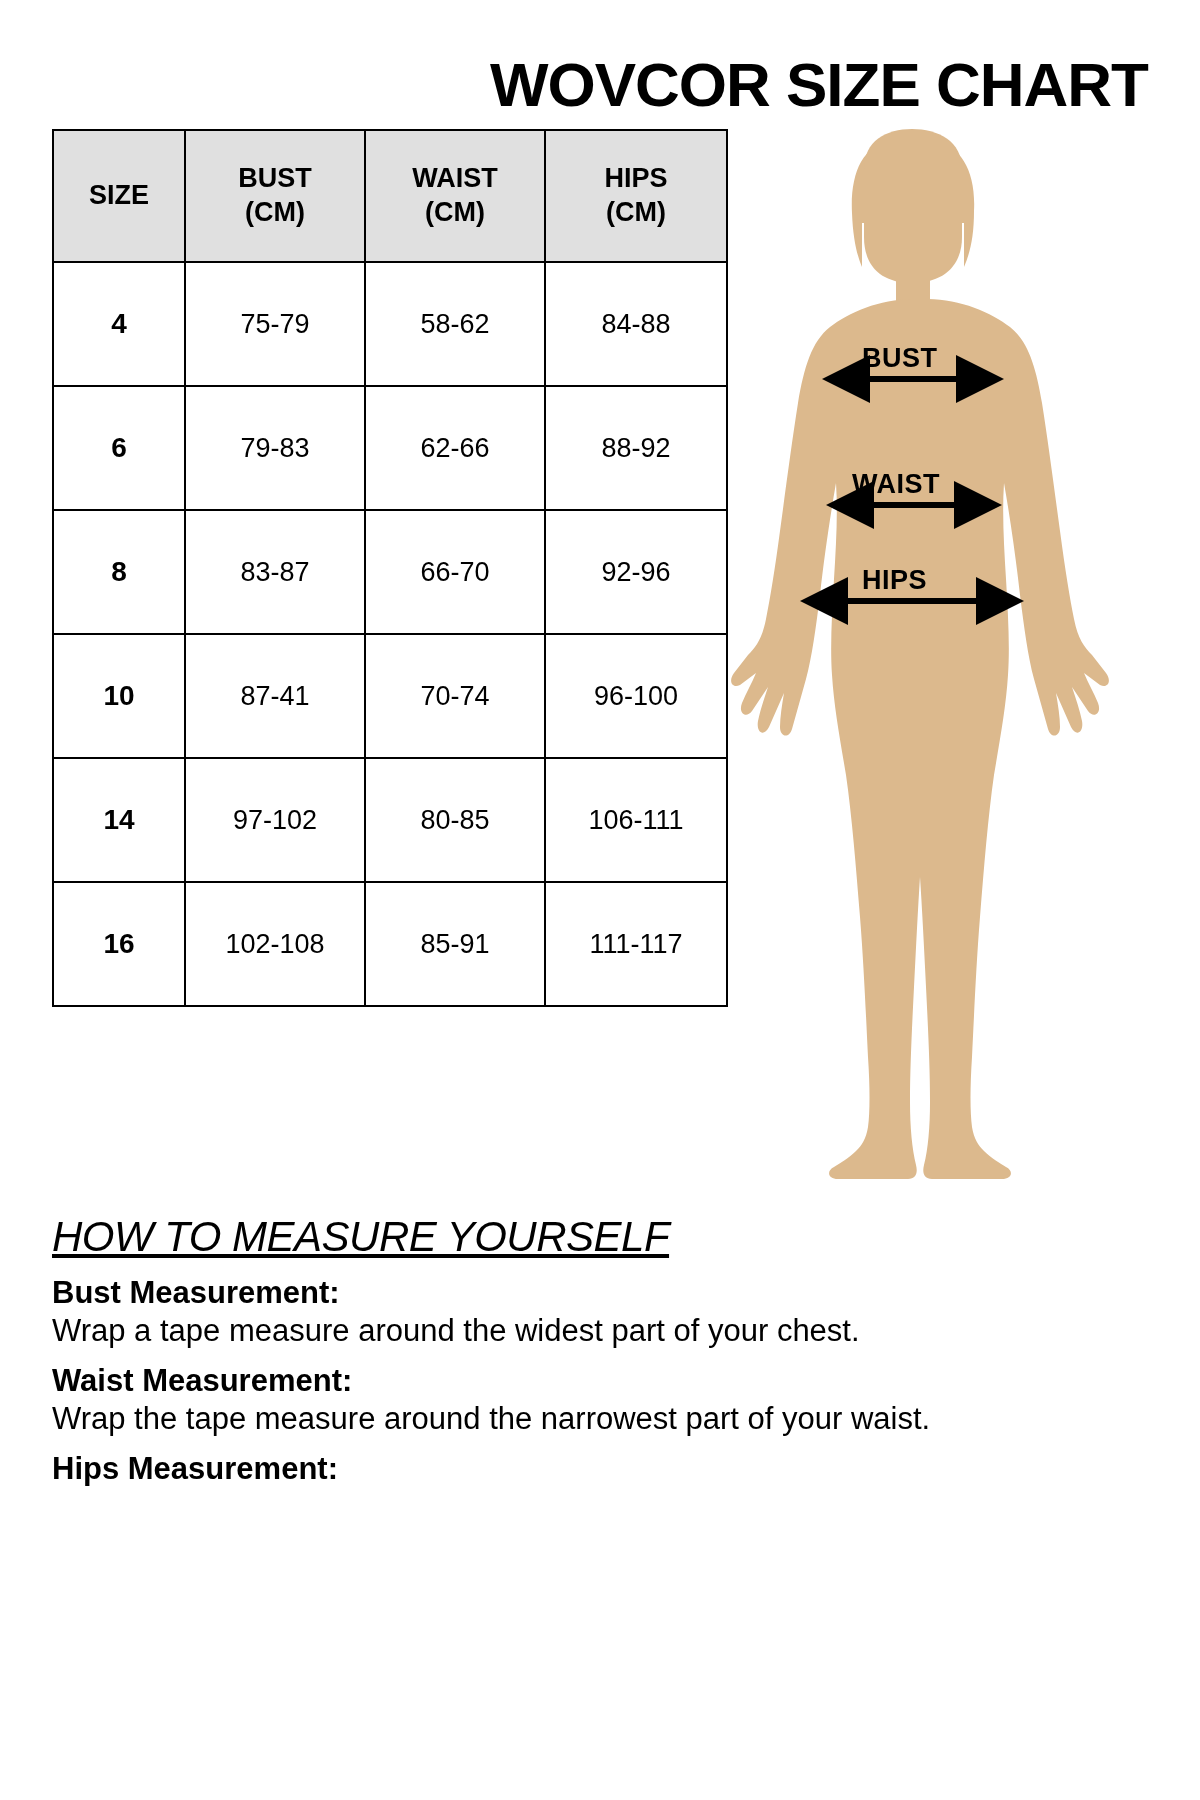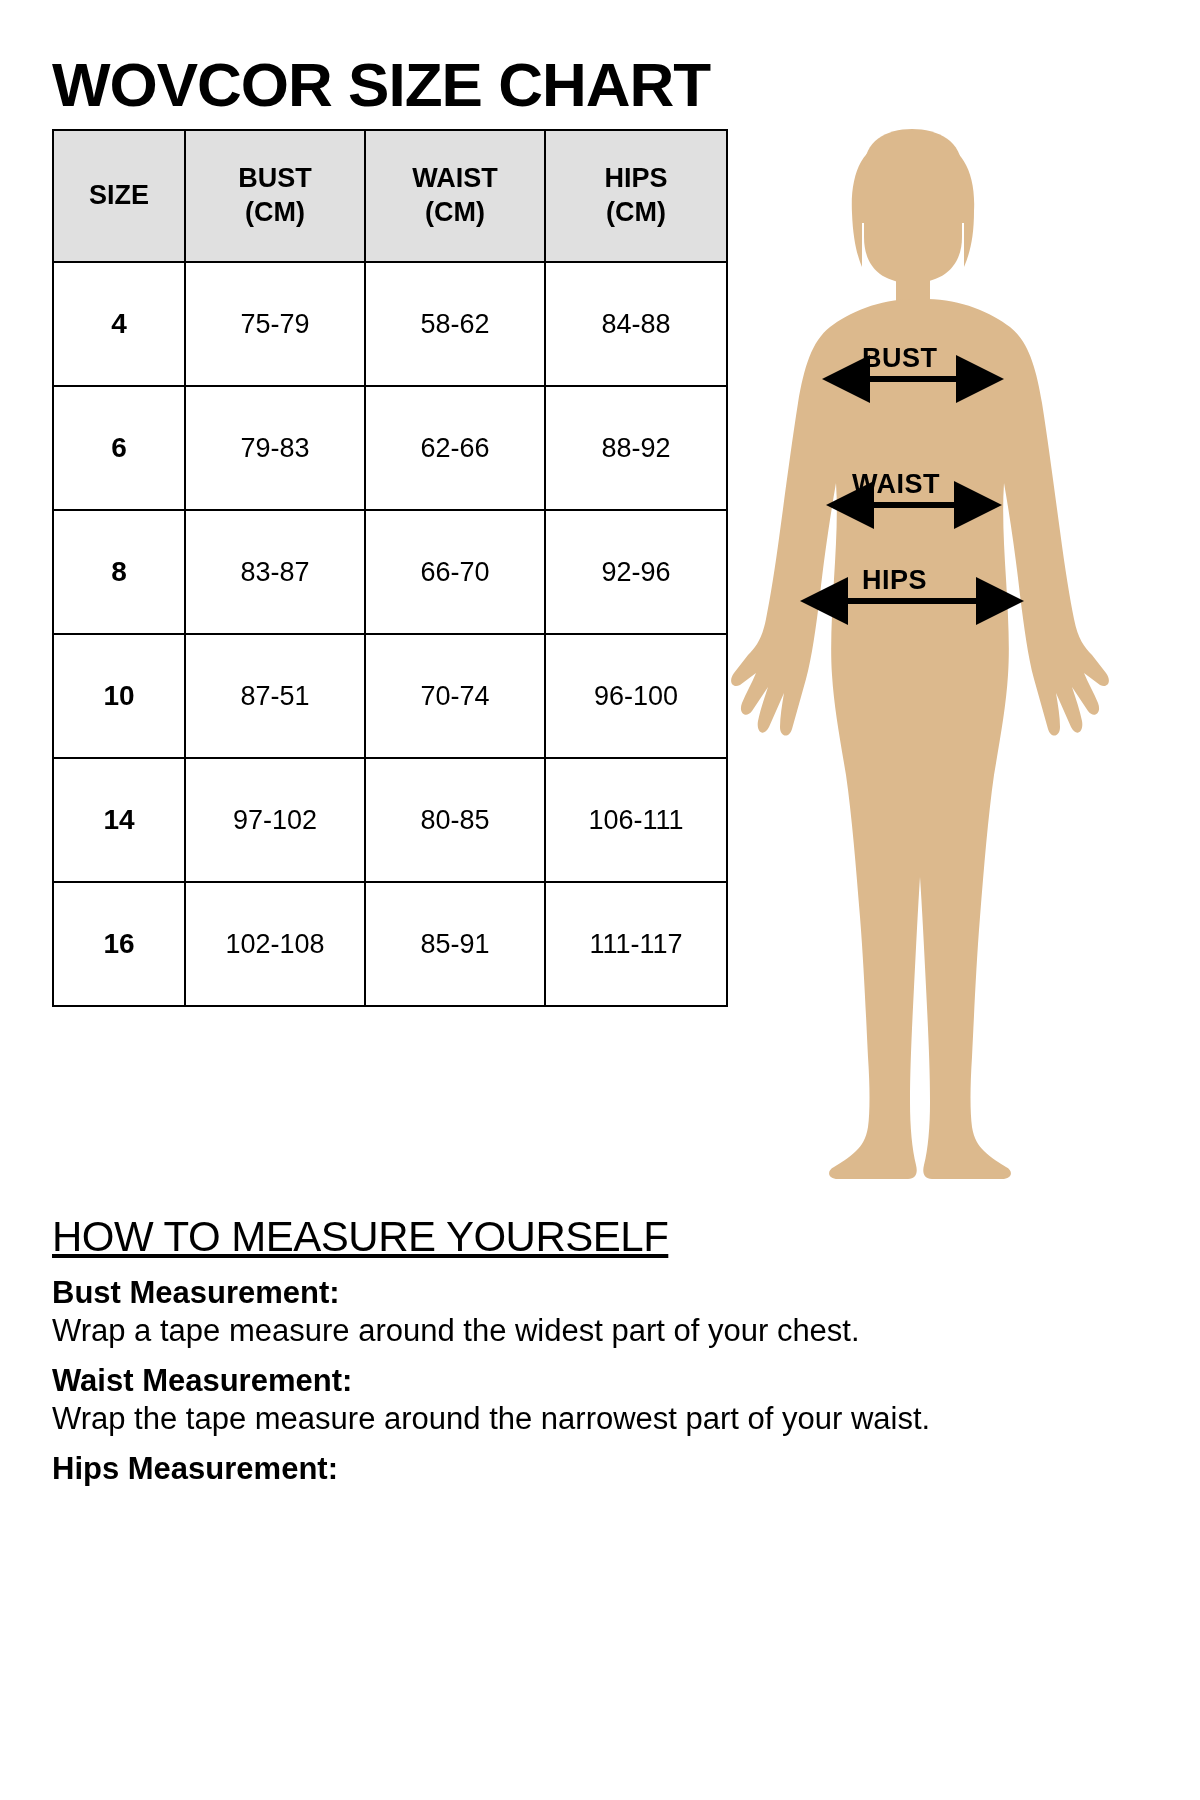--- a/index.html
+++ b/index.html
@@ -15,21 +15,21 @@
     overflow: hidden;
   }
   .page {
     position: relative;
     width: 1200px;
     height: 1800px;
     box-sizing: border-box;
     padding: 0 52px;
   }
   .main-title {
-    text-align: left;
+    text-align: right;
     font-size: 62px;
     font-weight: bold;
     letter-spacing: -1px;
     margin-top: 52px;
     line-height: 1.05;
   }
   .section-title {
     font-size: 54px;
     font-style: italic;
     font-weight: normal;
@@ -87,20 +87,21 @@
   table.size-table td.val-cell {
     font-weight: normal;
     font-size: 27px;
   }
   .hdr-l1 { display: block; }
   .hdr-l2 { display: block; }
 
   
   .howto-title {
     font-size: 42px;
+    font-style: italic;
     font-weight: normal;
     text-decoration: underline;
     margin-top: 26px;
     letter-spacing: -0.5px;
   }
   .measure-block { margin-top: 14px; }
   .measure-label {
     font-size: 31px;
     font-weight: bold;
     margin-bottom: 2px;
@@ -174,21 +175,21 @@
             <td class="val-cell">88-92</td>
           </tr>
           <tr>
             <td class="size-cell">8</td>
             <td class="val-cell">83-87</td>
             <td class="val-cell">66-70</td>
             <td class="val-cell">92-96</td>
           </tr>
           <tr>
             <td class="size-cell">10</td>
-            <td class="val-cell">87-51</td>
+            <td class="val-cell">87-41</td>
             <td class="val-cell">70-74</td>
             <td class="val-cell">96-100</td>
           </tr>
           <tr>
             <td class="size-cell">14</td>
             <td class="val-cell">97-102</td>
             <td class="val-cell">80-85</td>
             <td class="val-cell">106-111</td>
           </tr>
           <tr>

